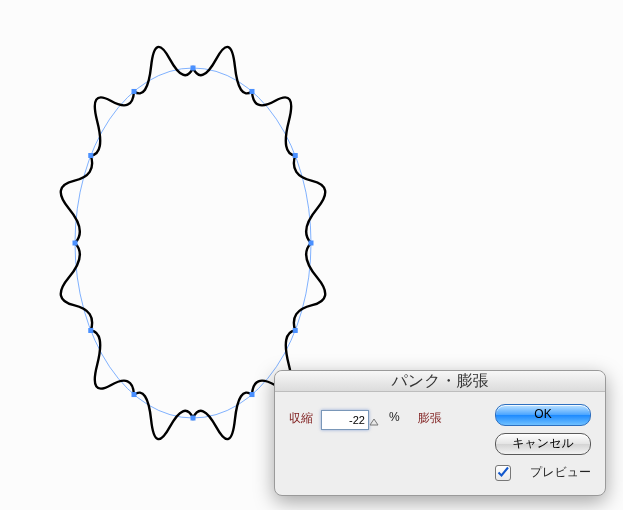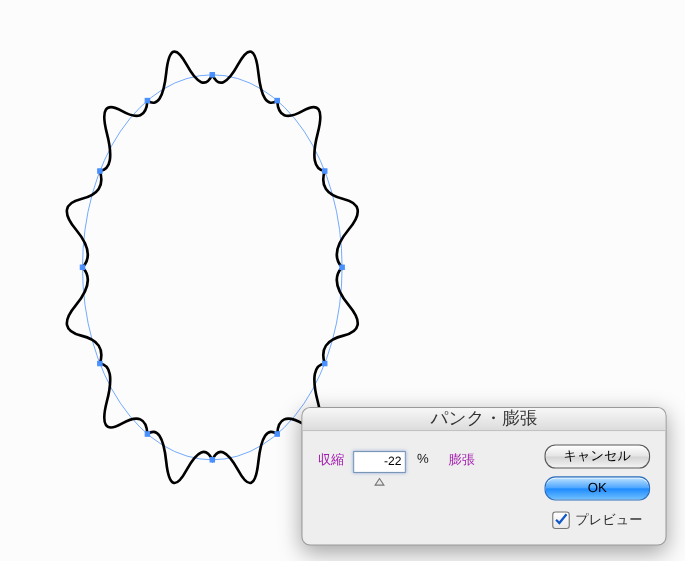--- a/index.html
+++ b/index.html
@@ -46,25 +46,25 @@
     padding: 12px 14px 14px 14px;
   }
   .params {
     flex: 1;
     display: flex;
     align-items: flex-start;
     gap: 8px;
     padding-top: 6px;
   }
   .label {
-    color: #a21caf;
+    color: #7f1d1d;
   }
   .valuewrap {
     display: flex;
-    flex-direction: column;
+    flex-direction: row;
     align-items: center;
   }
   .valuefield {
     width: 40px;
     height: 16px;
     border: 1px solid #7a97b8;
     background: #fff;
     font-size: 11px;
     text-align: right;
     padding: 1px 3px;
@@ -103,21 +103,21 @@
   .aqua-normal {
     background: linear-gradient(#ffffff, #e5e5e5 48%, #d4d4d4 52%, #f3f3f3);
     color: #000;
     box-shadow: inset 0 1px 0 rgba(255,255,255,0.9);
   }
   .preview-row {
     display: flex;
     align-items: center;
     gap: 5px;
     margin-top: 2px;
-    justify-content: center;
+    justify-content: space-between;
   }
   .aqua-check {
     width: 14px;
     height: 14px;
     border: 1px solid #777;
     border-radius: 3px;
     background: linear-gradient(#fff,#e8e8e8);
     position: relative;
   }
   .aqua-check svg {
@@ -156,22 +156,22 @@
       <div class="valuewrap">
         <input class="valuefield" value="-22" style="">
         <svg class="slider-marker" width="10" height="8">
           <polygon points="5,1 9,7 1,7" fill="#e8e8e8" stroke="#777" stroke-width="1"></polygon>
         </svg>
       </div>
       <span class="pct">%</span>
       <span class="label">膨張</span>
     </div>
     <div class="buttons">
+      <div class="aqua-btn aqua-default">OK</div>
       <div class="aqua-btn aqua-normal">キャンセル</div>
-      <div class="aqua-btn aqua-default">OK</div>
       <div class="preview-row">
         <div class="aqua-check">
           <svg width="14" height="14">
             <polyline points="2.5,7.5 5.5,10.5 12,2.5" fill="none" stroke="#1157cc" stroke-width="2"></polyline>
           </svg>
         </div>
         <span>プレビュー</span>
       </div>
     </div>
   </div>

